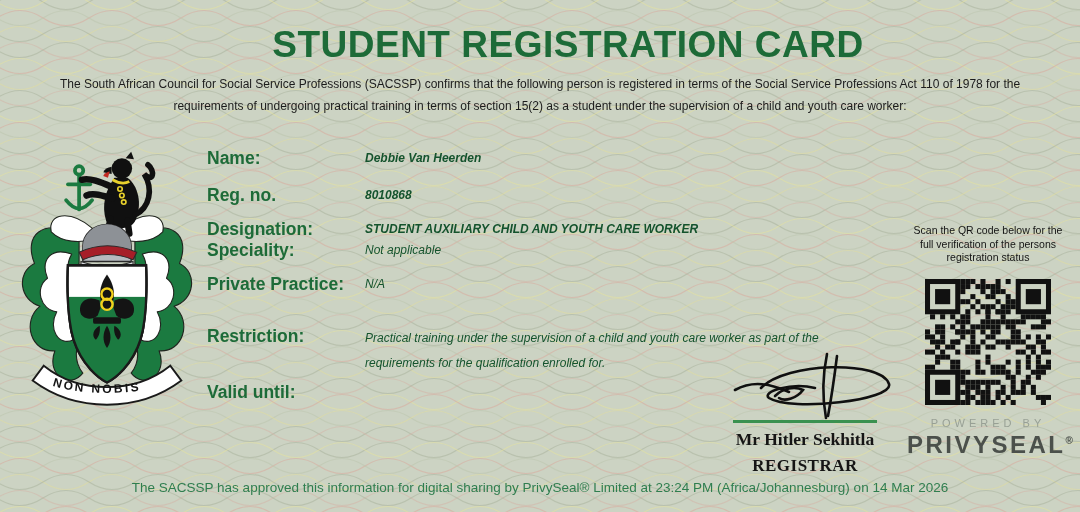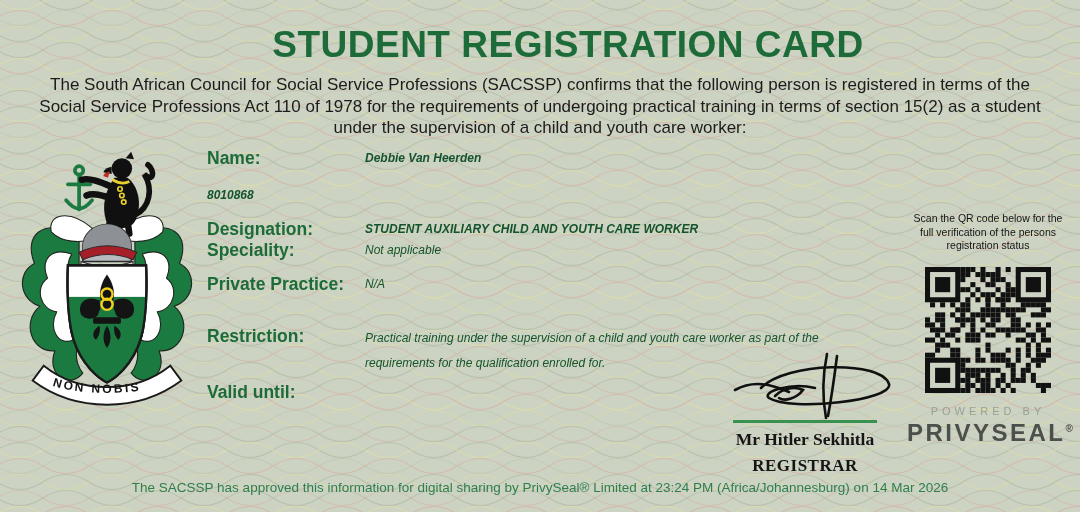--- a/index.html
+++ b/index.html
@@ -16,21 +16,21 @@
     position:absolute;top:24px;left:0;width:100%;
     text-align:center;
     font-size:37px;font-weight:bold;letter-spacing:.5px;
     color:var(--accent-green,#1d6b38);
     margin:0;
     padding-left:28px;
   }
   .intro{
     position:absolute;top:74px;left:30px;width:1020px;
     text-align:center;
-    font-size:17px;line-height:21.5px;color:#1c1c1c;
+    font-size:12px;line-height:21.5px;color:#1c1c1c;
     margin:0;
   }
   .crest{position:absolute;left:14px;top:140px;width:186px;height:284px;}
 
   .fields{position:absolute;left:207px;top:148px;width:715px;}
   .field-row{display:flex;align-items:flex-start;}
   .field-label{
     flex:0 0 158px;
     font-size:17.5px;font-weight:bold;line-height:21px;
     color:var(--accent-green,#1d6b38);
@@ -42,21 +42,21 @@
   }
   .field-value.bold{font-weight:bold;}
   .field-value.multiline{line-height:25px;max-width:522px;}
 
   .sig-block{position:absolute;left:690px;top:350px;width:230px;text-align:center;}
   .sig-scribble{position:relative;left:18px;top:0;}
   .sig-line{height:2.5px;background:var(--line-green,#3a9150);width:144px;margin:-6px auto 6px auto;}
   .sig-name{font-family:"Liberation Serif", serif;font-weight:bold;font-size:17.5px;color:#151515;}
   .sig-title{font-family:"Liberation Serif", serif;font-weight:bold;font-size:17px;letter-spacing:.5px;color:#151515;margin-top:6px;}
 
-  .qr-block{position:absolute;left:907px;top:212px;width:162px;text-align:center;}
+  .qr-block{position:absolute;left:907px;top:224px;width:162px;text-align:center;}
   .qr-instruction{font-size:10.5px;line-height:13.5px;color:#141414;margin:0 4px;}
   .qr-code{margin-top:14px;background:transparent;}
   .powered-by{font-size:11px;letter-spacing:4px;color:#98a095;margin-top:8px;}
   .brand{font-size:24px;font-weight:bold;letter-spacing:2.5px;color:#4b504b;margin-top:0px;line-height:24px;}
   .brand sup{font-size:10px;letter-spacing:0;}
 
   .footer{
     position:absolute;left:0;top:480px;width:100%;
     text-align:center;
     font-size:13.5px;color:var(--footer-green,#2f7e4f);
@@ -216,20 +216,21 @@
       </g>
     </svg>
   </div>
 
   <div class="fields" id="fields">
       <div class="field-row" style="margin-bottom: 16px;">
         <span class="field-label">Name:</span>
         <span class="field-value bold">Debbie Van Heerden</span>
       </div>
       <div class="field-row" style="margin-bottom: 13px;">
+        <span class="field-label">Reg. no.</span>
         <span class="field-value bold">8010868</span>
       </div>
       <div class="field-row" style="">
         <span class="field-label">Designation:</span>
         <span class="field-value bold">STUDENT AUXILIARY CHILD AND YOUTH CARE WORKER</span>
       </div>
       <div class="field-row" style="margin-bottom: 13px;">
         <span class="field-label">Speciality:</span>
         <span class="field-value">Not applicable</span>
       </div>

